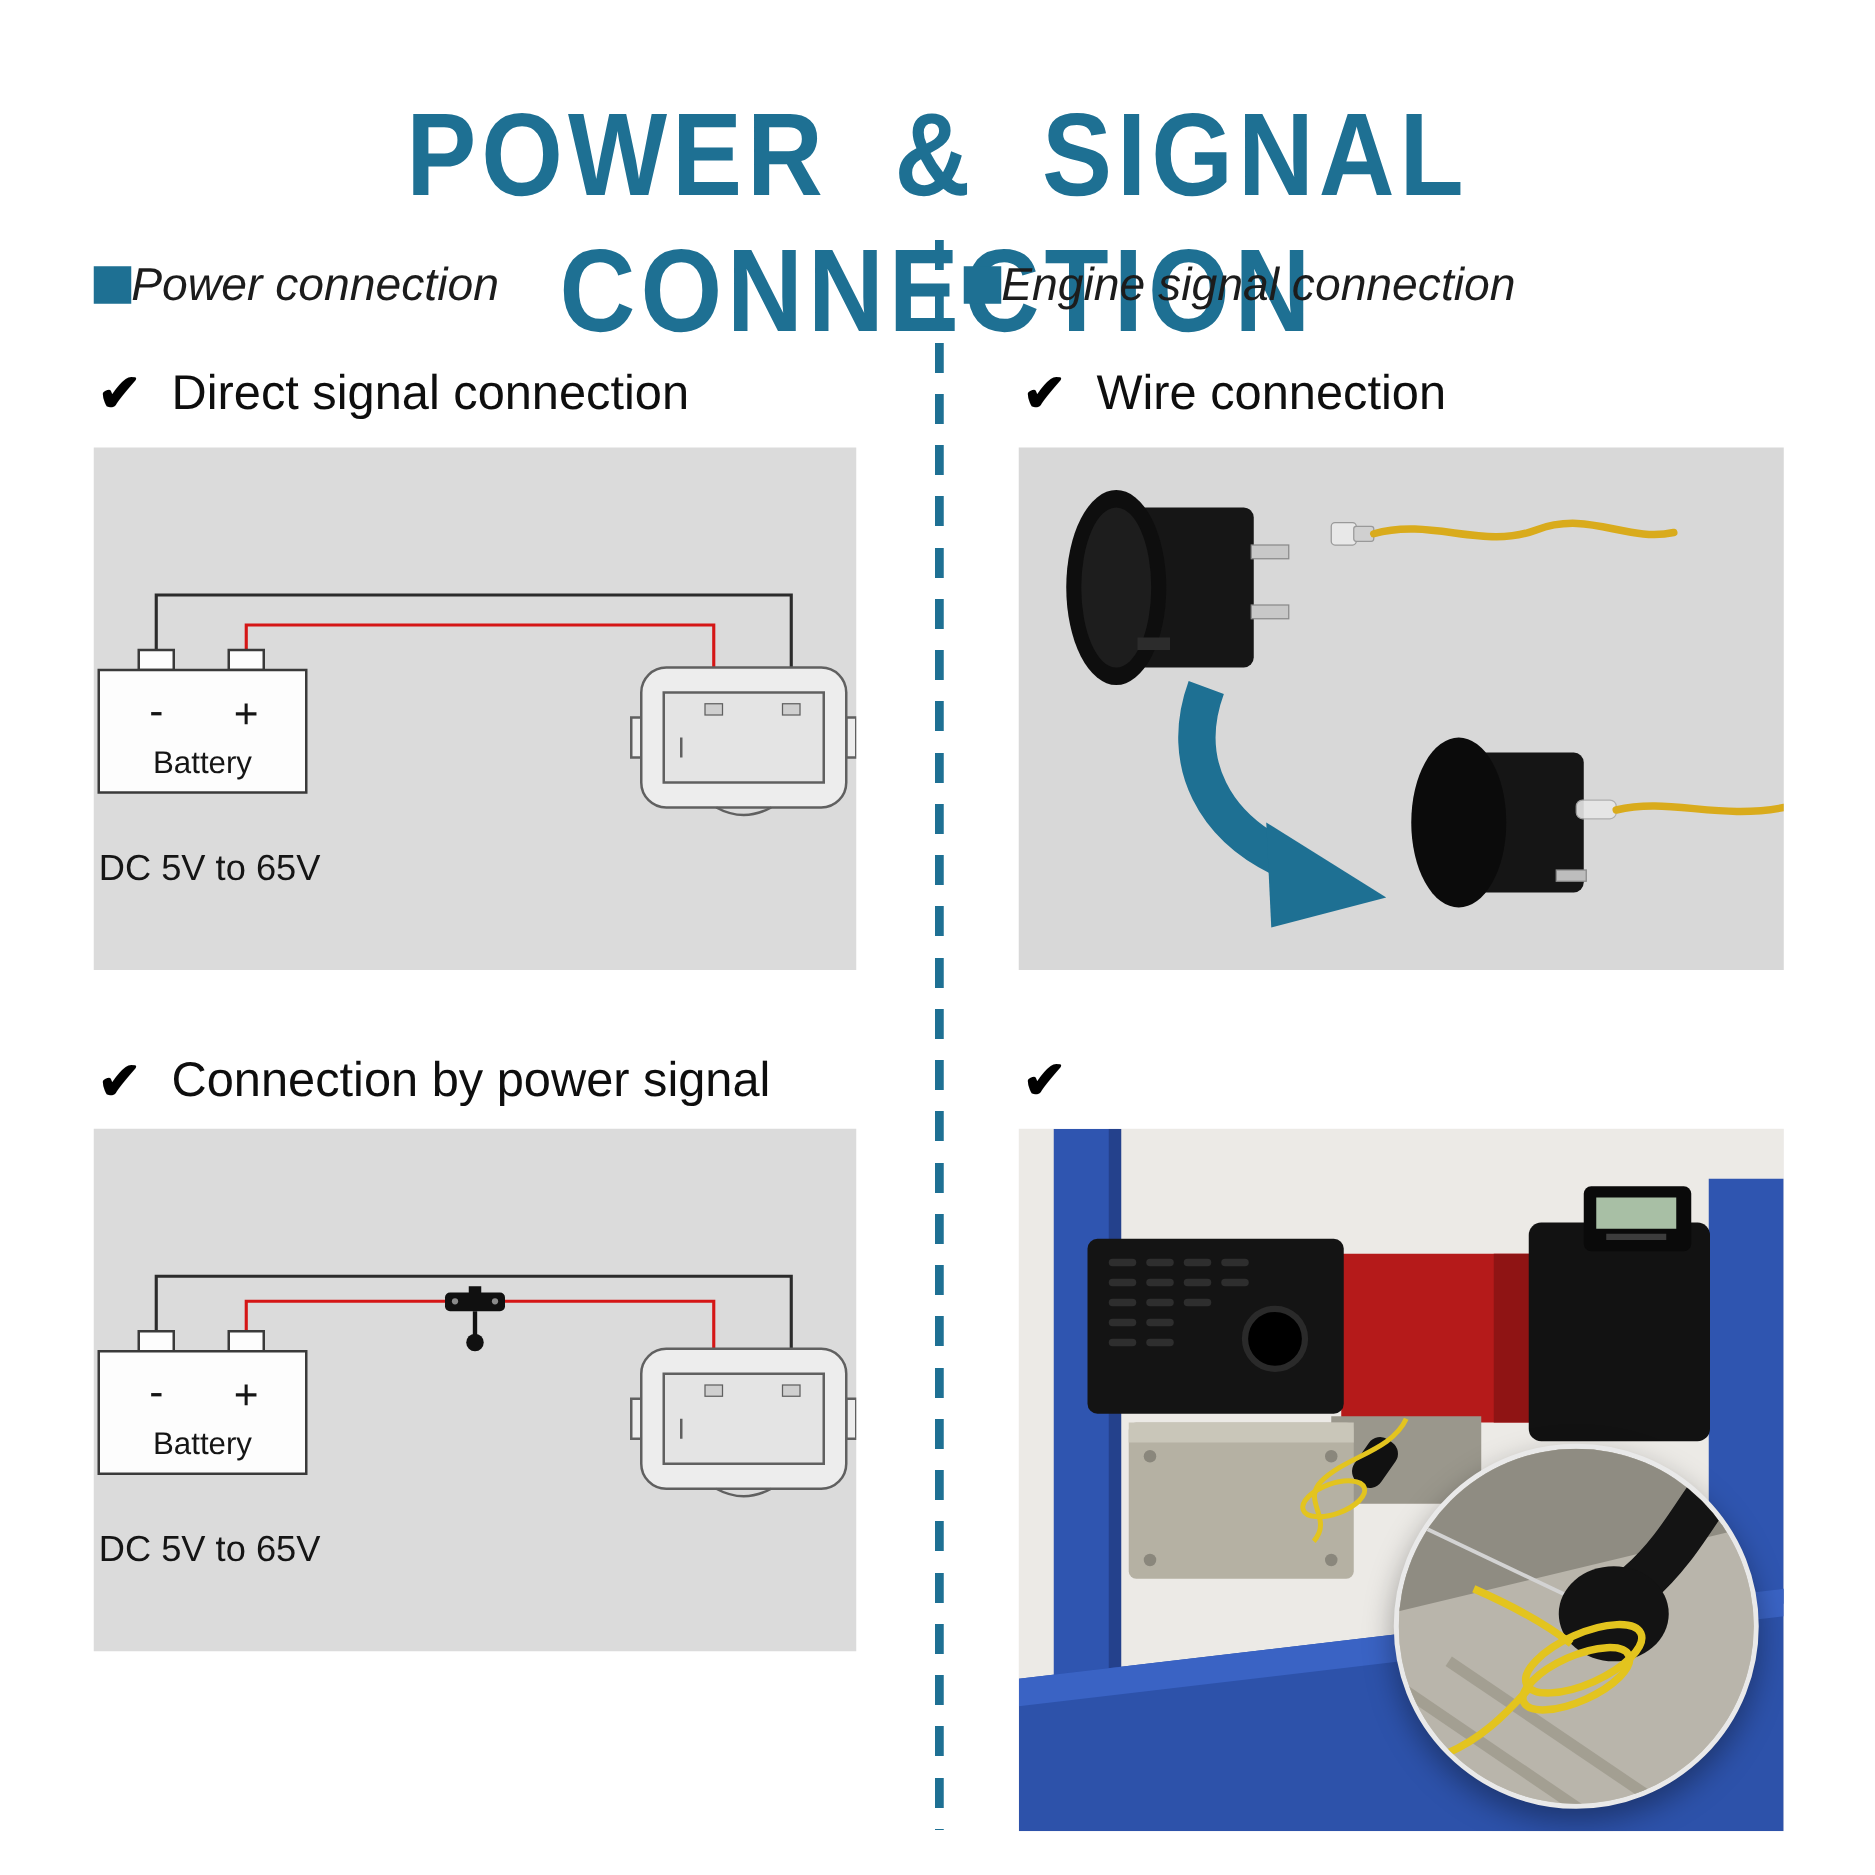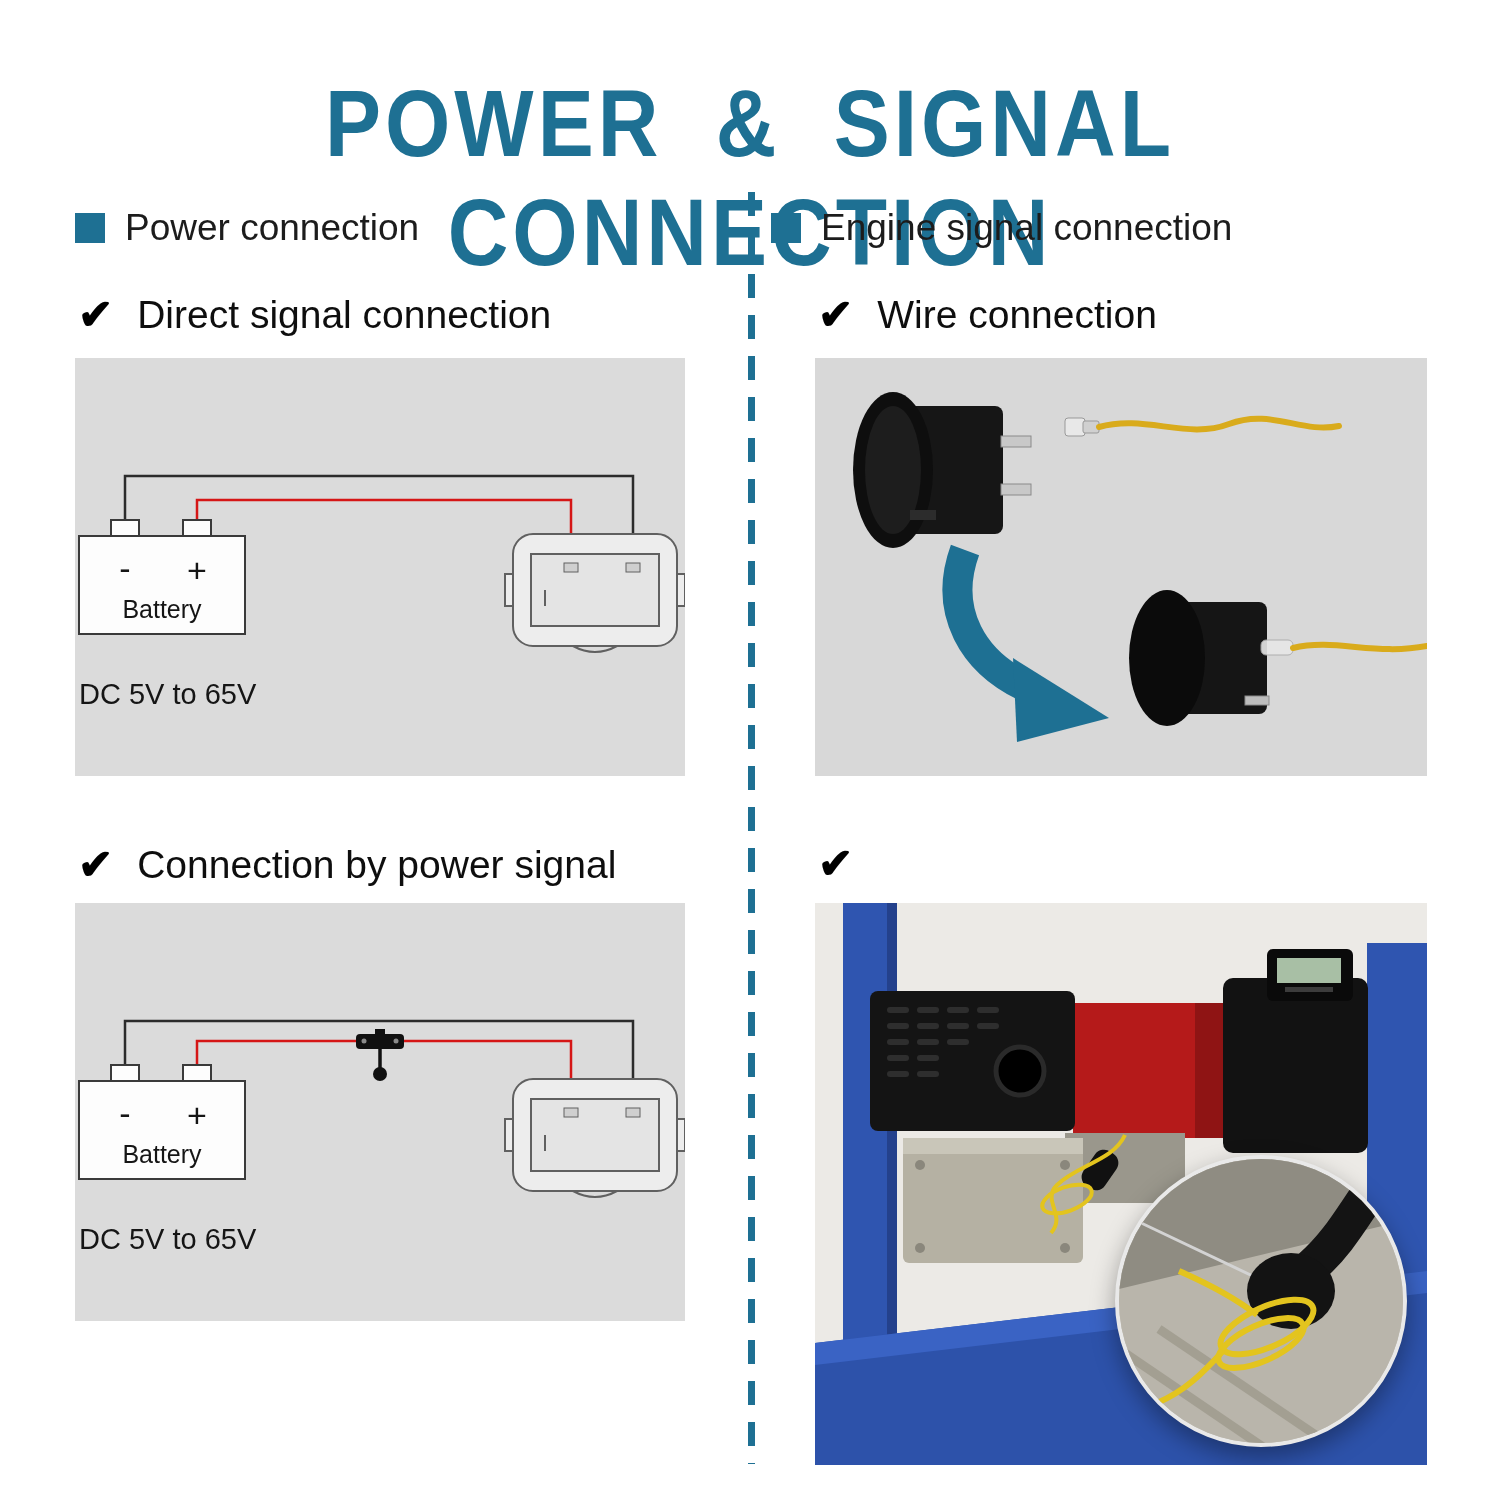--- a/index.html
+++ b/index.html
@@ -18,22 +18,22 @@
     font-size:84px;font-weight:800;color:var(--accent);
     letter-spacing:4px;word-spacing:26px;
     transform:scaleY(1.12);transform-origin:top center;
   }
 
   .divider{
     position:absolute;left:748px;top:192px;width:7px;height:1272px;
     background:repeating-linear-gradient(to bottom,var(--accent) 0 24px,transparent 24px 41px);
   }
 
-  .sec-header{position:absolute;display:flex;align-items:center;gap:20px;
-    font-size:37px;color:#1c1c1c;}
+  .sec-header{position:absolute;display:flex;align-items:center;
+    font-size:37px;color:#1c1c1c;font-style:italic;}
   .sec-header .sq{width:30px;height:30px;background:var(--accent);flex:0 0 auto;}
 
   .check-row{position:absolute;display:flex;align-items:center;gap:24px;
     font-size:39px;color:#0e0e0e;}
   .check-row .chk{font-size:42px;font-weight:700;color:#000;line-height:1;}
 
   .panel{position:absolute;background:var(--panel);}
   .photo{position:absolute;background:#edecea;overflow:hidden;}
 
   svg{display:block;}

